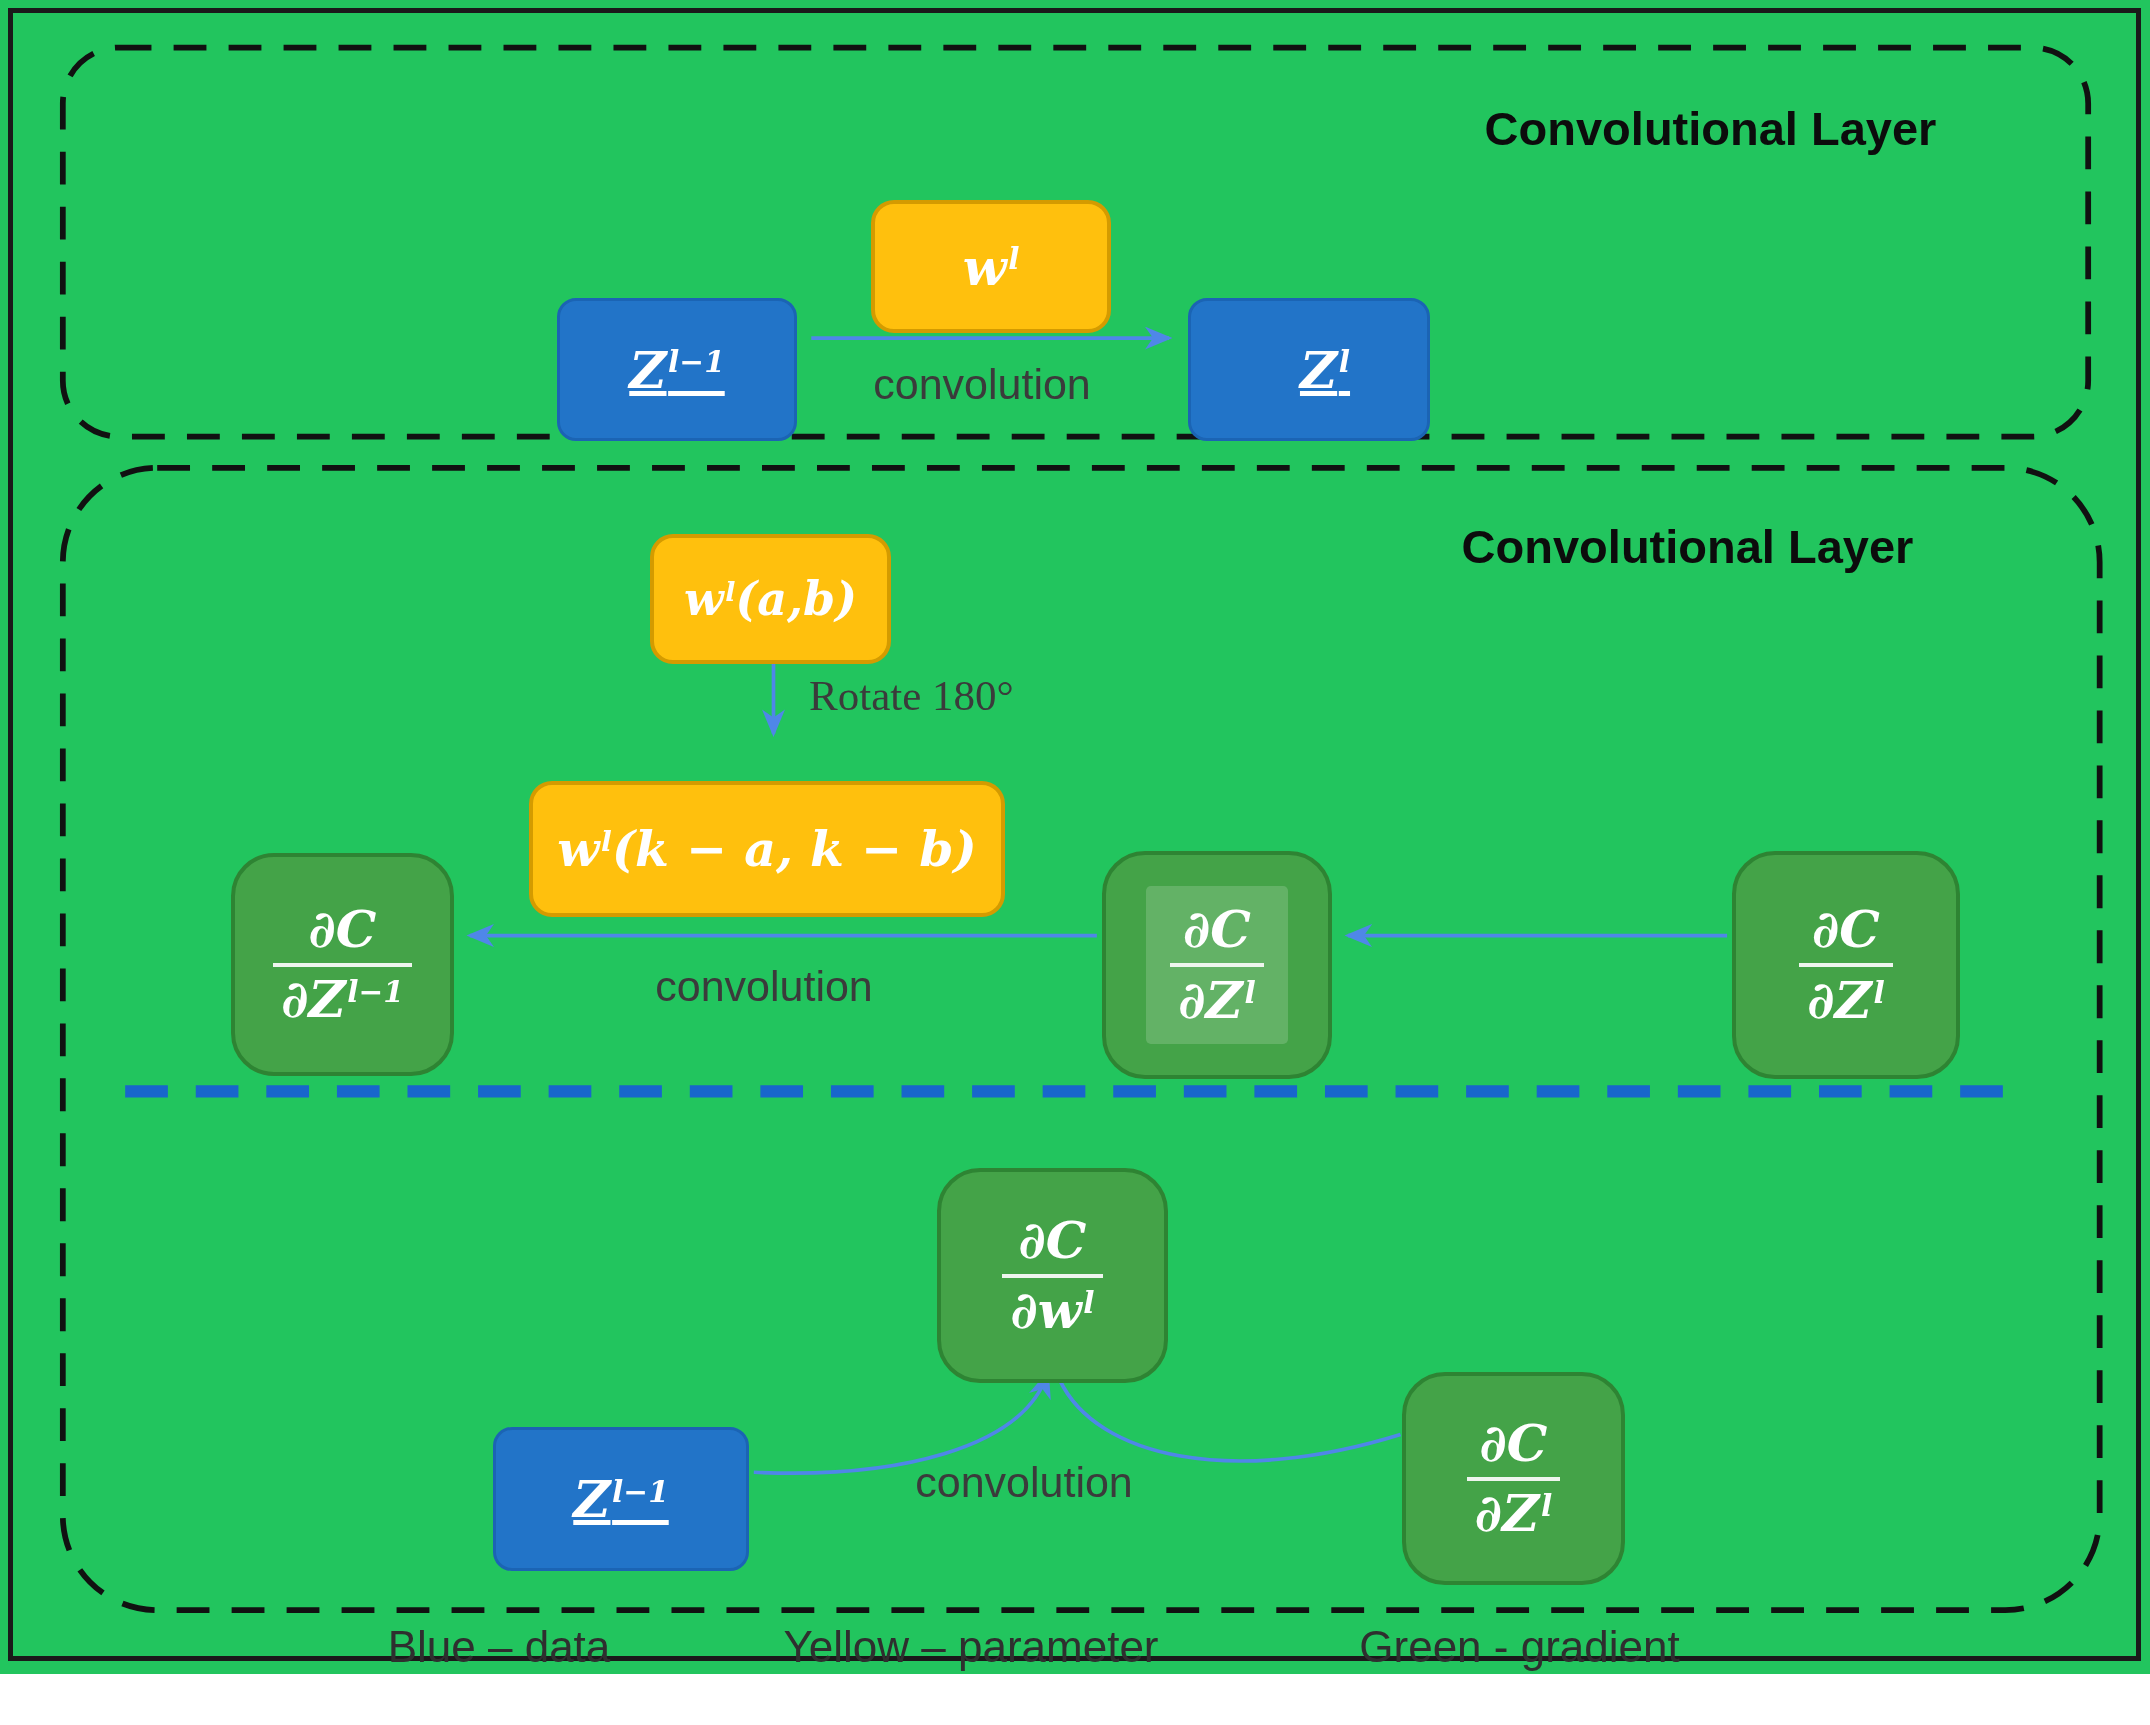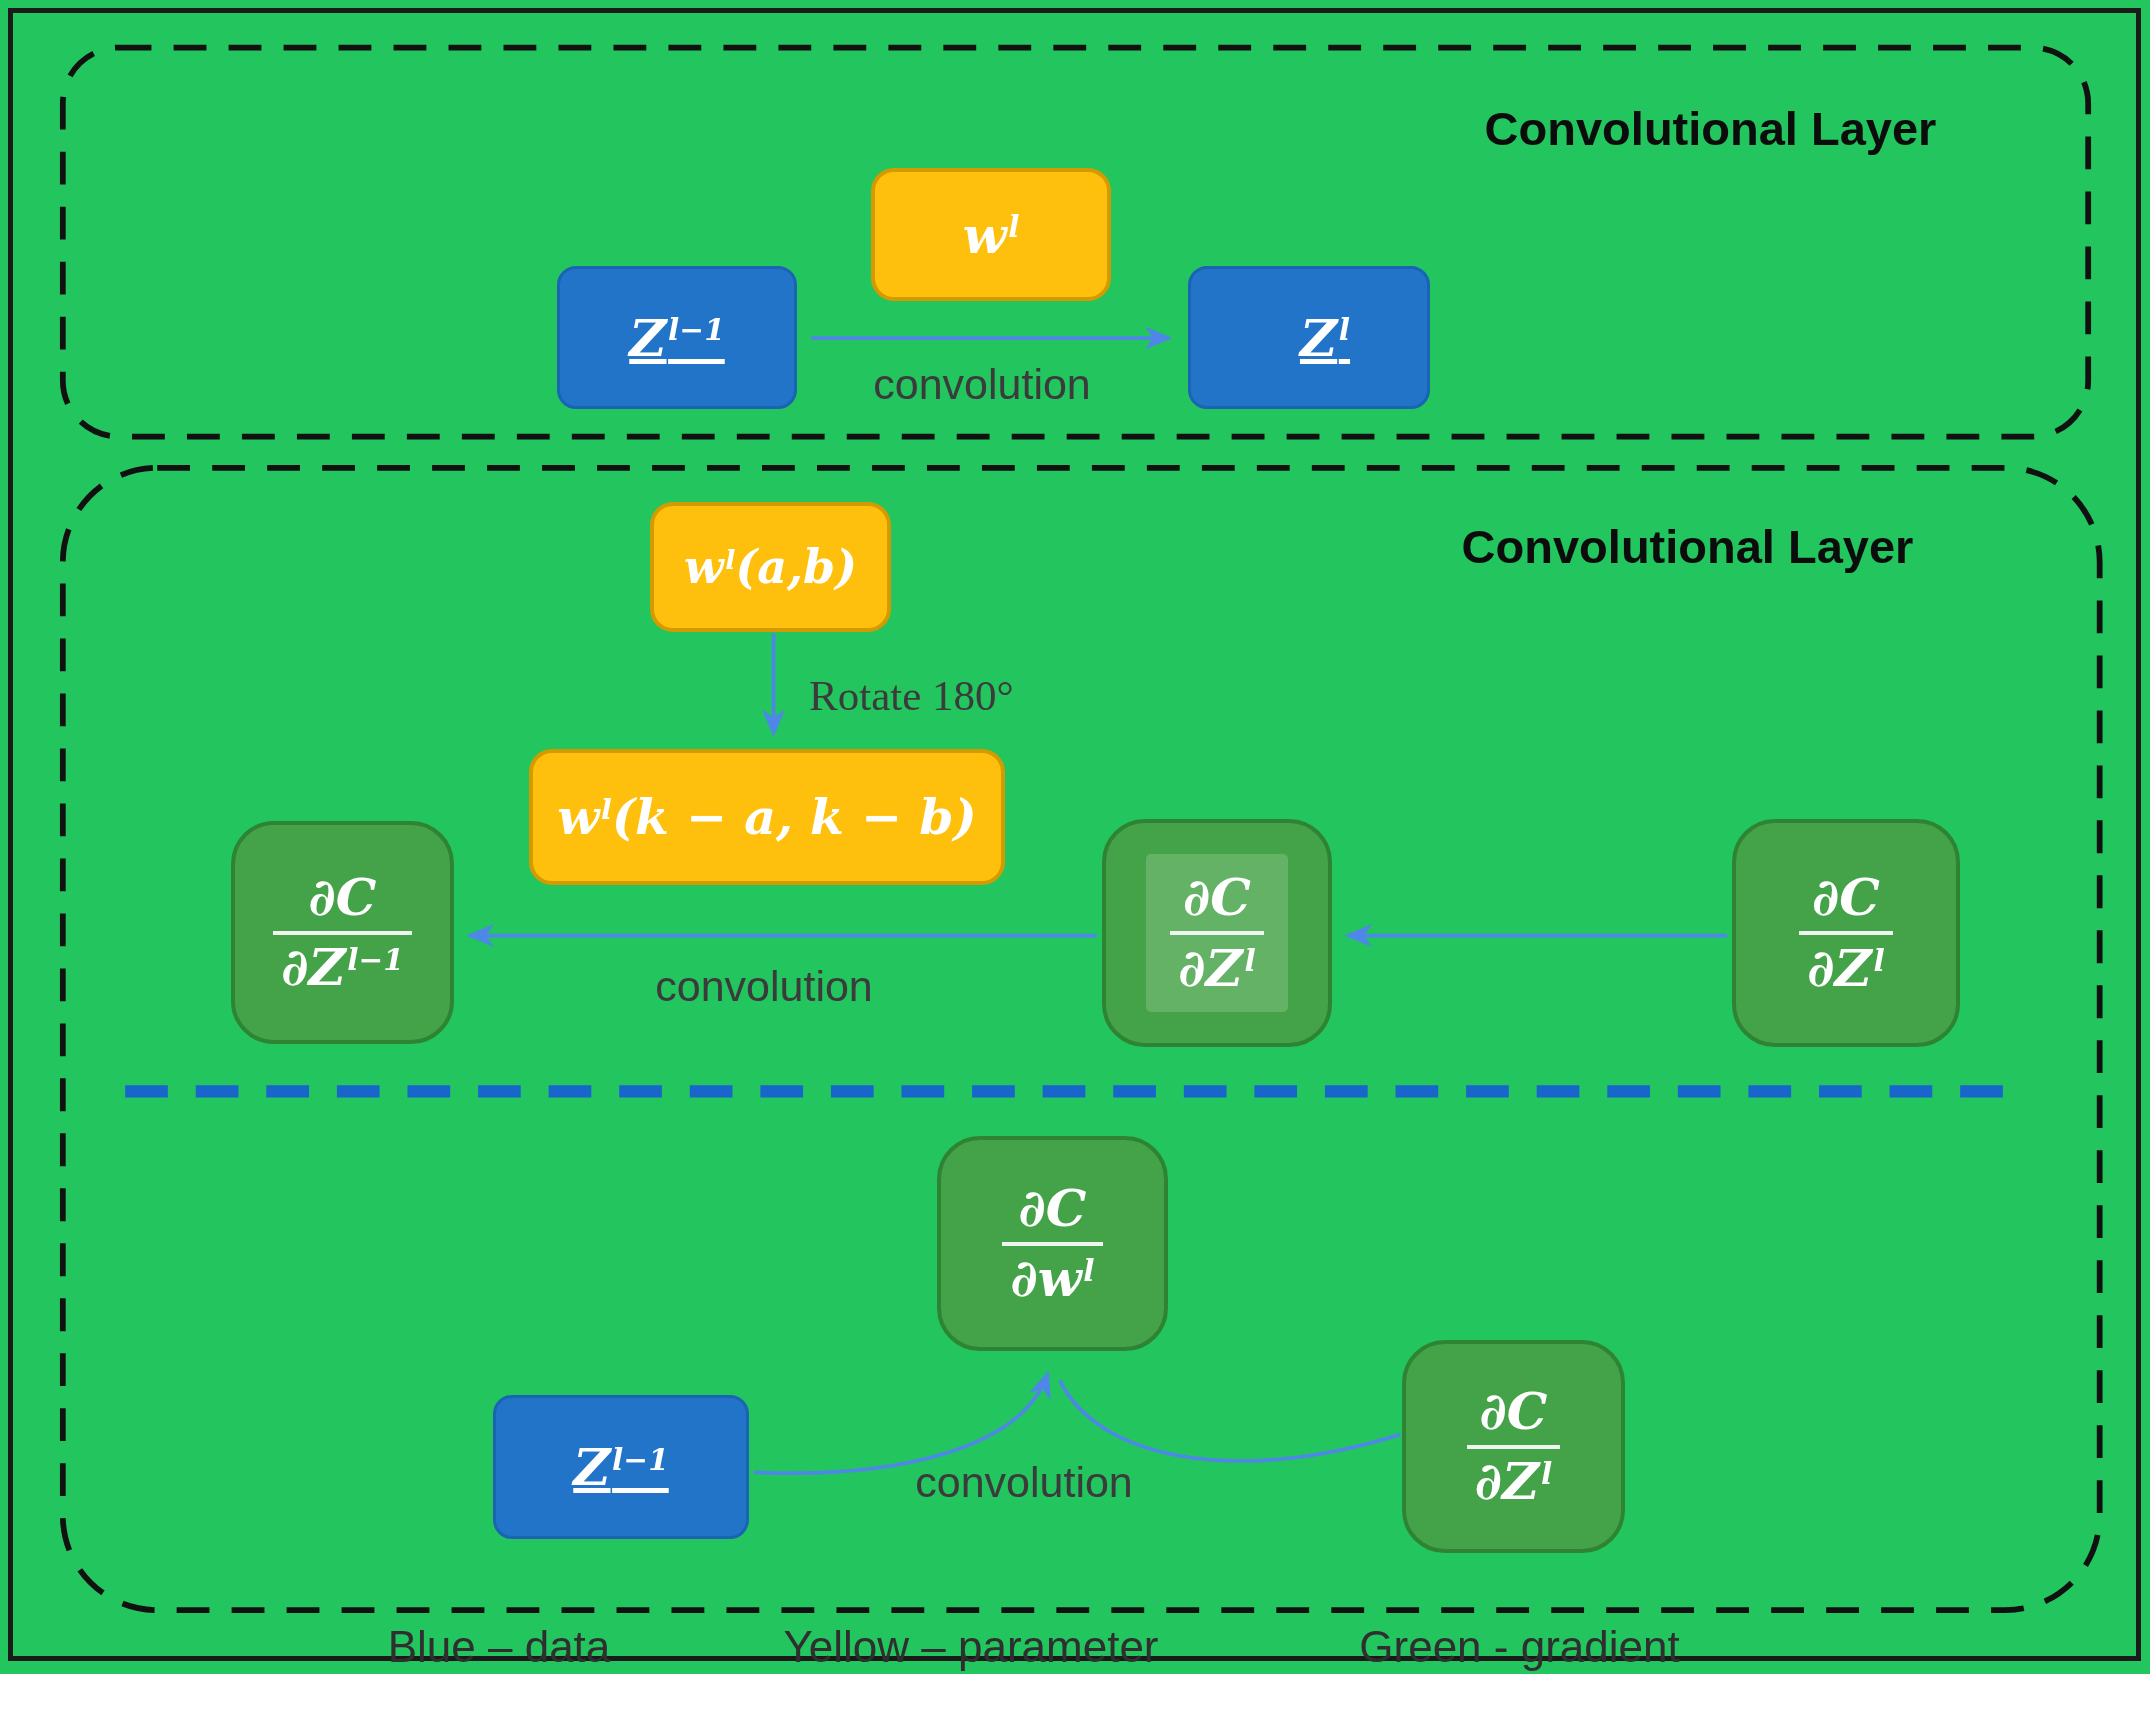--- a/index.html
+++ b/index.html
@@ -19,20 +19,21 @@
   }
   svg.lines{
     position:absolute; left:0; top:0; width:2151px; height:1725px;
   }
   .box{
     position:absolute;
     display:flex; align-items:center; justify-content:center;
     color:#ffffff;
     box-sizing:border-box;
     text-align:center;
+    margin-top:32px;
   }
   .box.blue{   background:#2274C8; border:3.3px solid #1B64B4; border-radius:19px;text-decoration:underline; }
   .box.yellow{ background:#FFC00D; border:4.1px solid #D49B00; border-radius:23px; }
   .box.green{  background:#44A348; border:4.1px solid #2E8433; border-radius:43px; }
   .math{
     font-family:"DejaVu Serif", serif;
     font-style:italic;
     font-weight:bold;
   }
   .math .sup{

